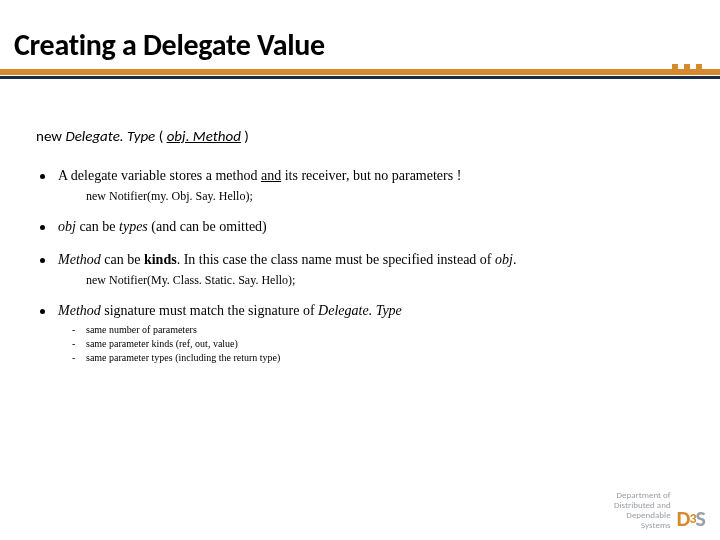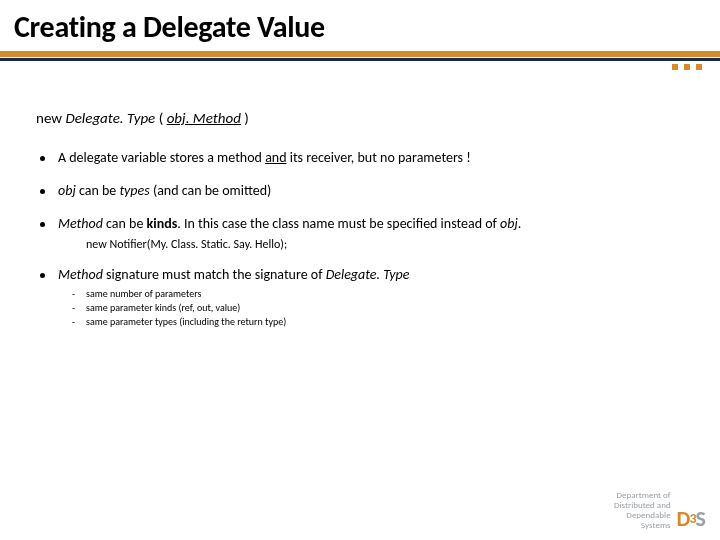--- a/index.html
+++ b/index.html
@@ -14,21 +14,21 @@
   }
   .slide {
     position: relative;
     width: 720px;
     height: 540px;
     box-sizing: border-box;
   }
   .title {
     font-size: 30px;
     font-weight: 700;
-    padding: 8px 0 4px 14px;
+    padding: 26px 0 4px 14px;
     letter-spacing: -0.3px;
   }
   .rule-stack {
     margin-top: 2px;
   }
   .rule-orange {
     height: 6px;
     background: #d68a2c;
   }
   .rule-navy {
@@ -67,20 +67,21 @@
     list-style: none;
     padding: 0;
     margin: 0;
   }
   ul.bullets > li {
     position: relative;
     padding-left: 22px;
     margin-bottom: 14px;
     font-size: 14px;
     line-height: 1.35;
+    font-family: Liberation Serif, serif;
   }
   ul.bullets > li::before {
     content: "";
     position: absolute;
     left: 4px;
     top: 7px;
     width: 5px;
     height: 5px;
     border-radius: 50%;
     background: #000;
@@ -159,20 +160,21 @@
       <i class="type">Delegate. Type</i>
       <span> (</span>
       <i><u>obj. Method</u></i>
       <span>)</span>
     </div>
 
     <ul class="bullets">
 
       <li>
         <span>A delegate variable stores a method </span><u>and</u><span> its receiver, but no parameters !</span>
+        <div class="code-line">new Notifier(my. Obj. Say. Hello);</div>
       </li>
 
       <li>
         <i>obj</i><span> can be </span><i>types</i><span> (and can be omitted)</span>
       </li>
 
       <li>
         <i>Method</i><span> can be </span><b>kinds</b><span>. In this case the class name must be specified instead of </span><i>obj</i><span>.</span>
         <div class="code-line">new Notifier(My. Class. Static. Say. Hello);</div>
       </li>

